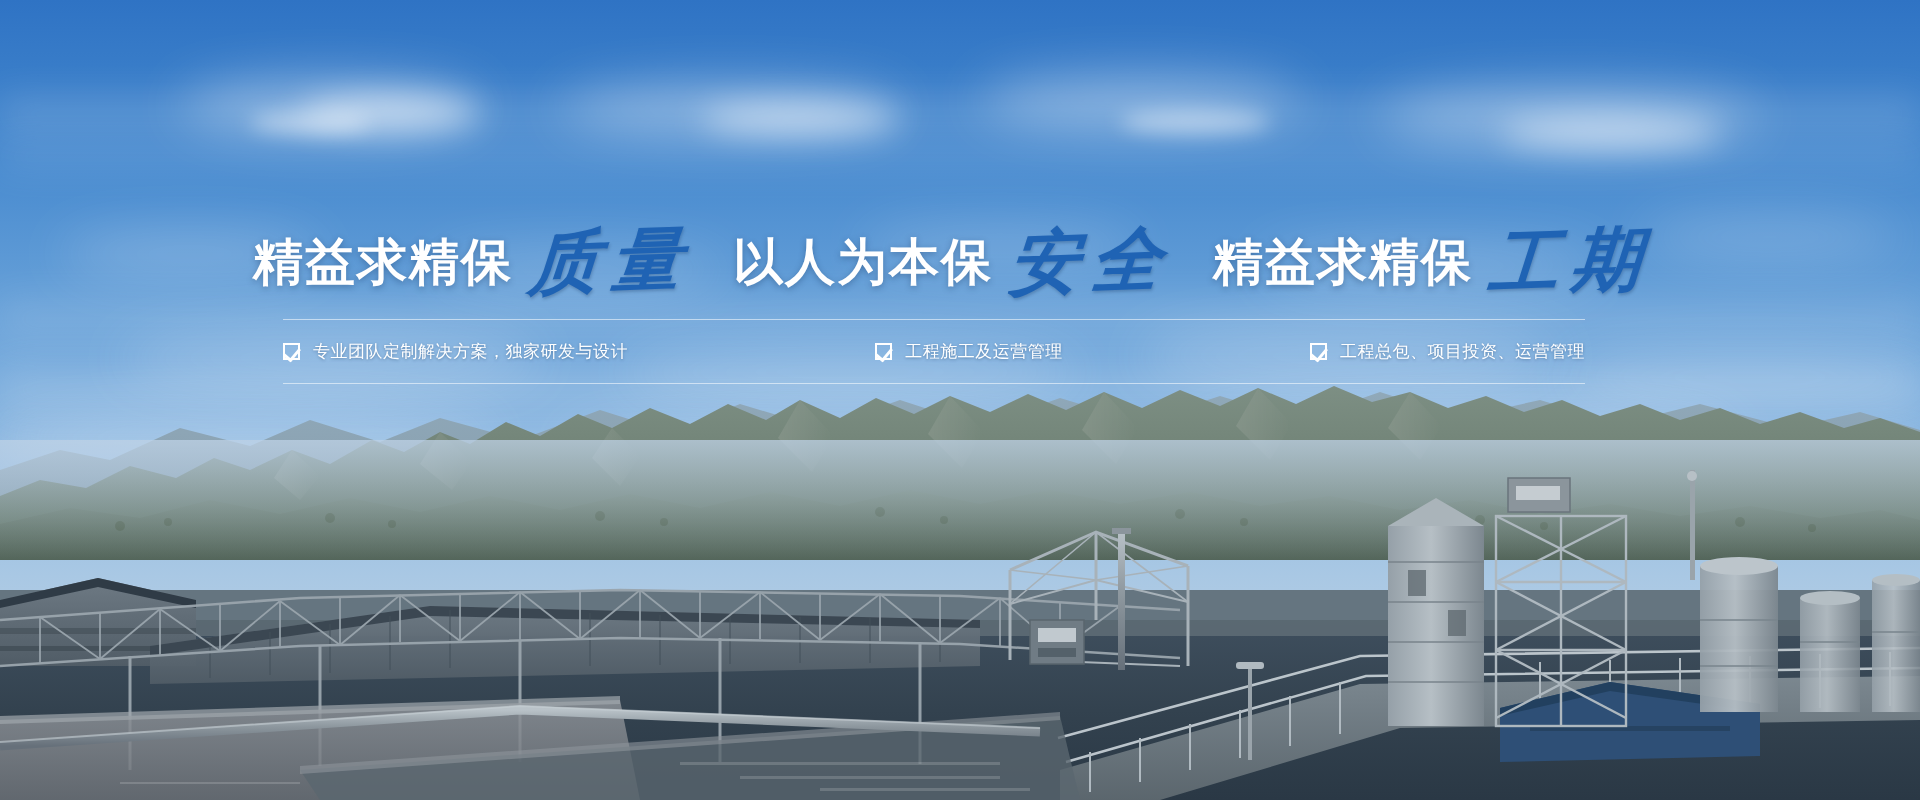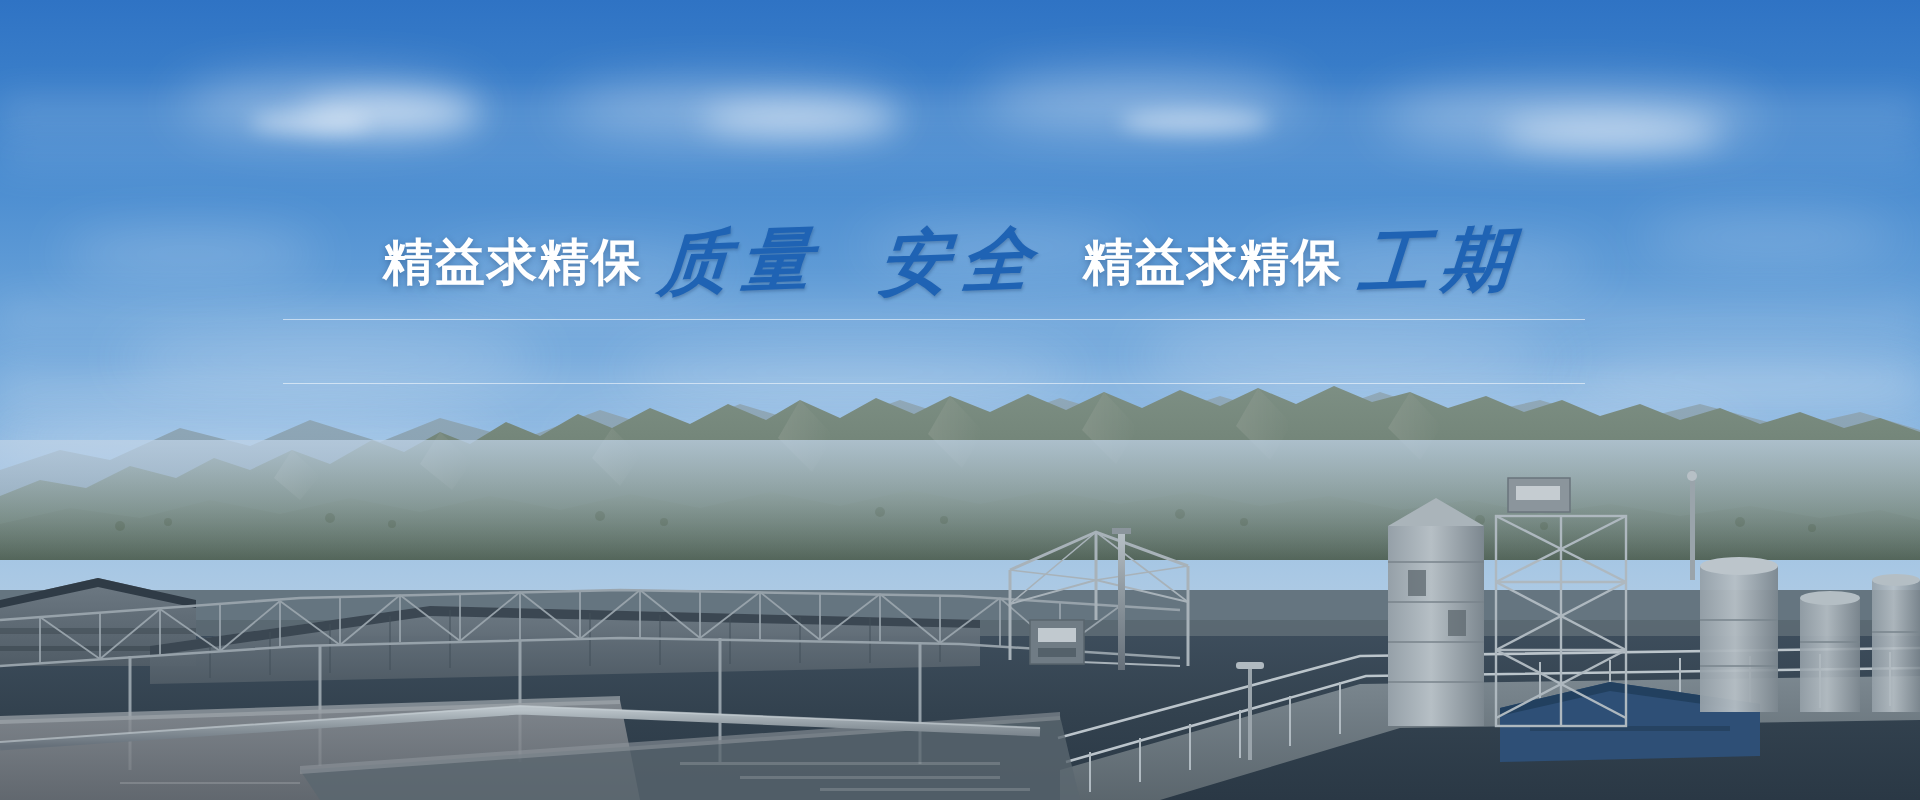--- a/index.html
+++ b/index.html
@@ -130,28 +130,43 @@
 
     <div class="cloud f" style="left:0px;    top:408px; width:500px; height:60px; opacity:.5;"></div>
     <div class="cloud f" style="left:560px;  top:418px; width:520px; height:56px; opacity:.5;"></div>
     <div class="cloud f" style="left:1180px; top:404px; width:560px; height:62px; opacity:.55;"></div>
   </div>
 
   <div class="headline">
     <span class="hl-plain">精益求精保</span>
     <span class="hl-accent">质量</span>
     <span class="hl-gap"></span>
+    <span class="hl-plain">以人为本保</span>
     <span class="hl-accent">安全</span>
     <span class="hl-gap"></span>
     <span class="hl-plain">精益求精保</span>
     <span class="hl-accent">工期</span>
   </div>
 
   <div class="rule top"></div>
 
+  <div class="features">
+    <div class="feature">
+      <span class="chk"></span>
+      <span class="feature-label">专业团队定制解决方案，独家研发与设计</span>
+    </div>
+    <div class="feature">
+      <span class="chk"></span>
+      <span class="feature-label">工程施工及运营管理</span>
+    </div>
+    <div class="feature">
+      <span class="chk"></span>
+      <span class="feature-label">工程总包、项目投资、运营管理</span>
+    </div>
+  </div>
 
   <div class="rule bot"></div>
 
   <svg class="mountains" viewBox="0 0 1920 260" preserveAspectRatio="none">
     <defs>
       <linearGradient id="mFar" x1="0" y1="0" x2="0" y2="1">
         <stop offset="0%" stop-color="#8fa6b4"></stop>
         <stop offset="100%" stop-color="#7e94a2"></stop>
       </linearGradient>
       <linearGradient id="mMid" x1="0" y1="0" x2="0" y2="1">

